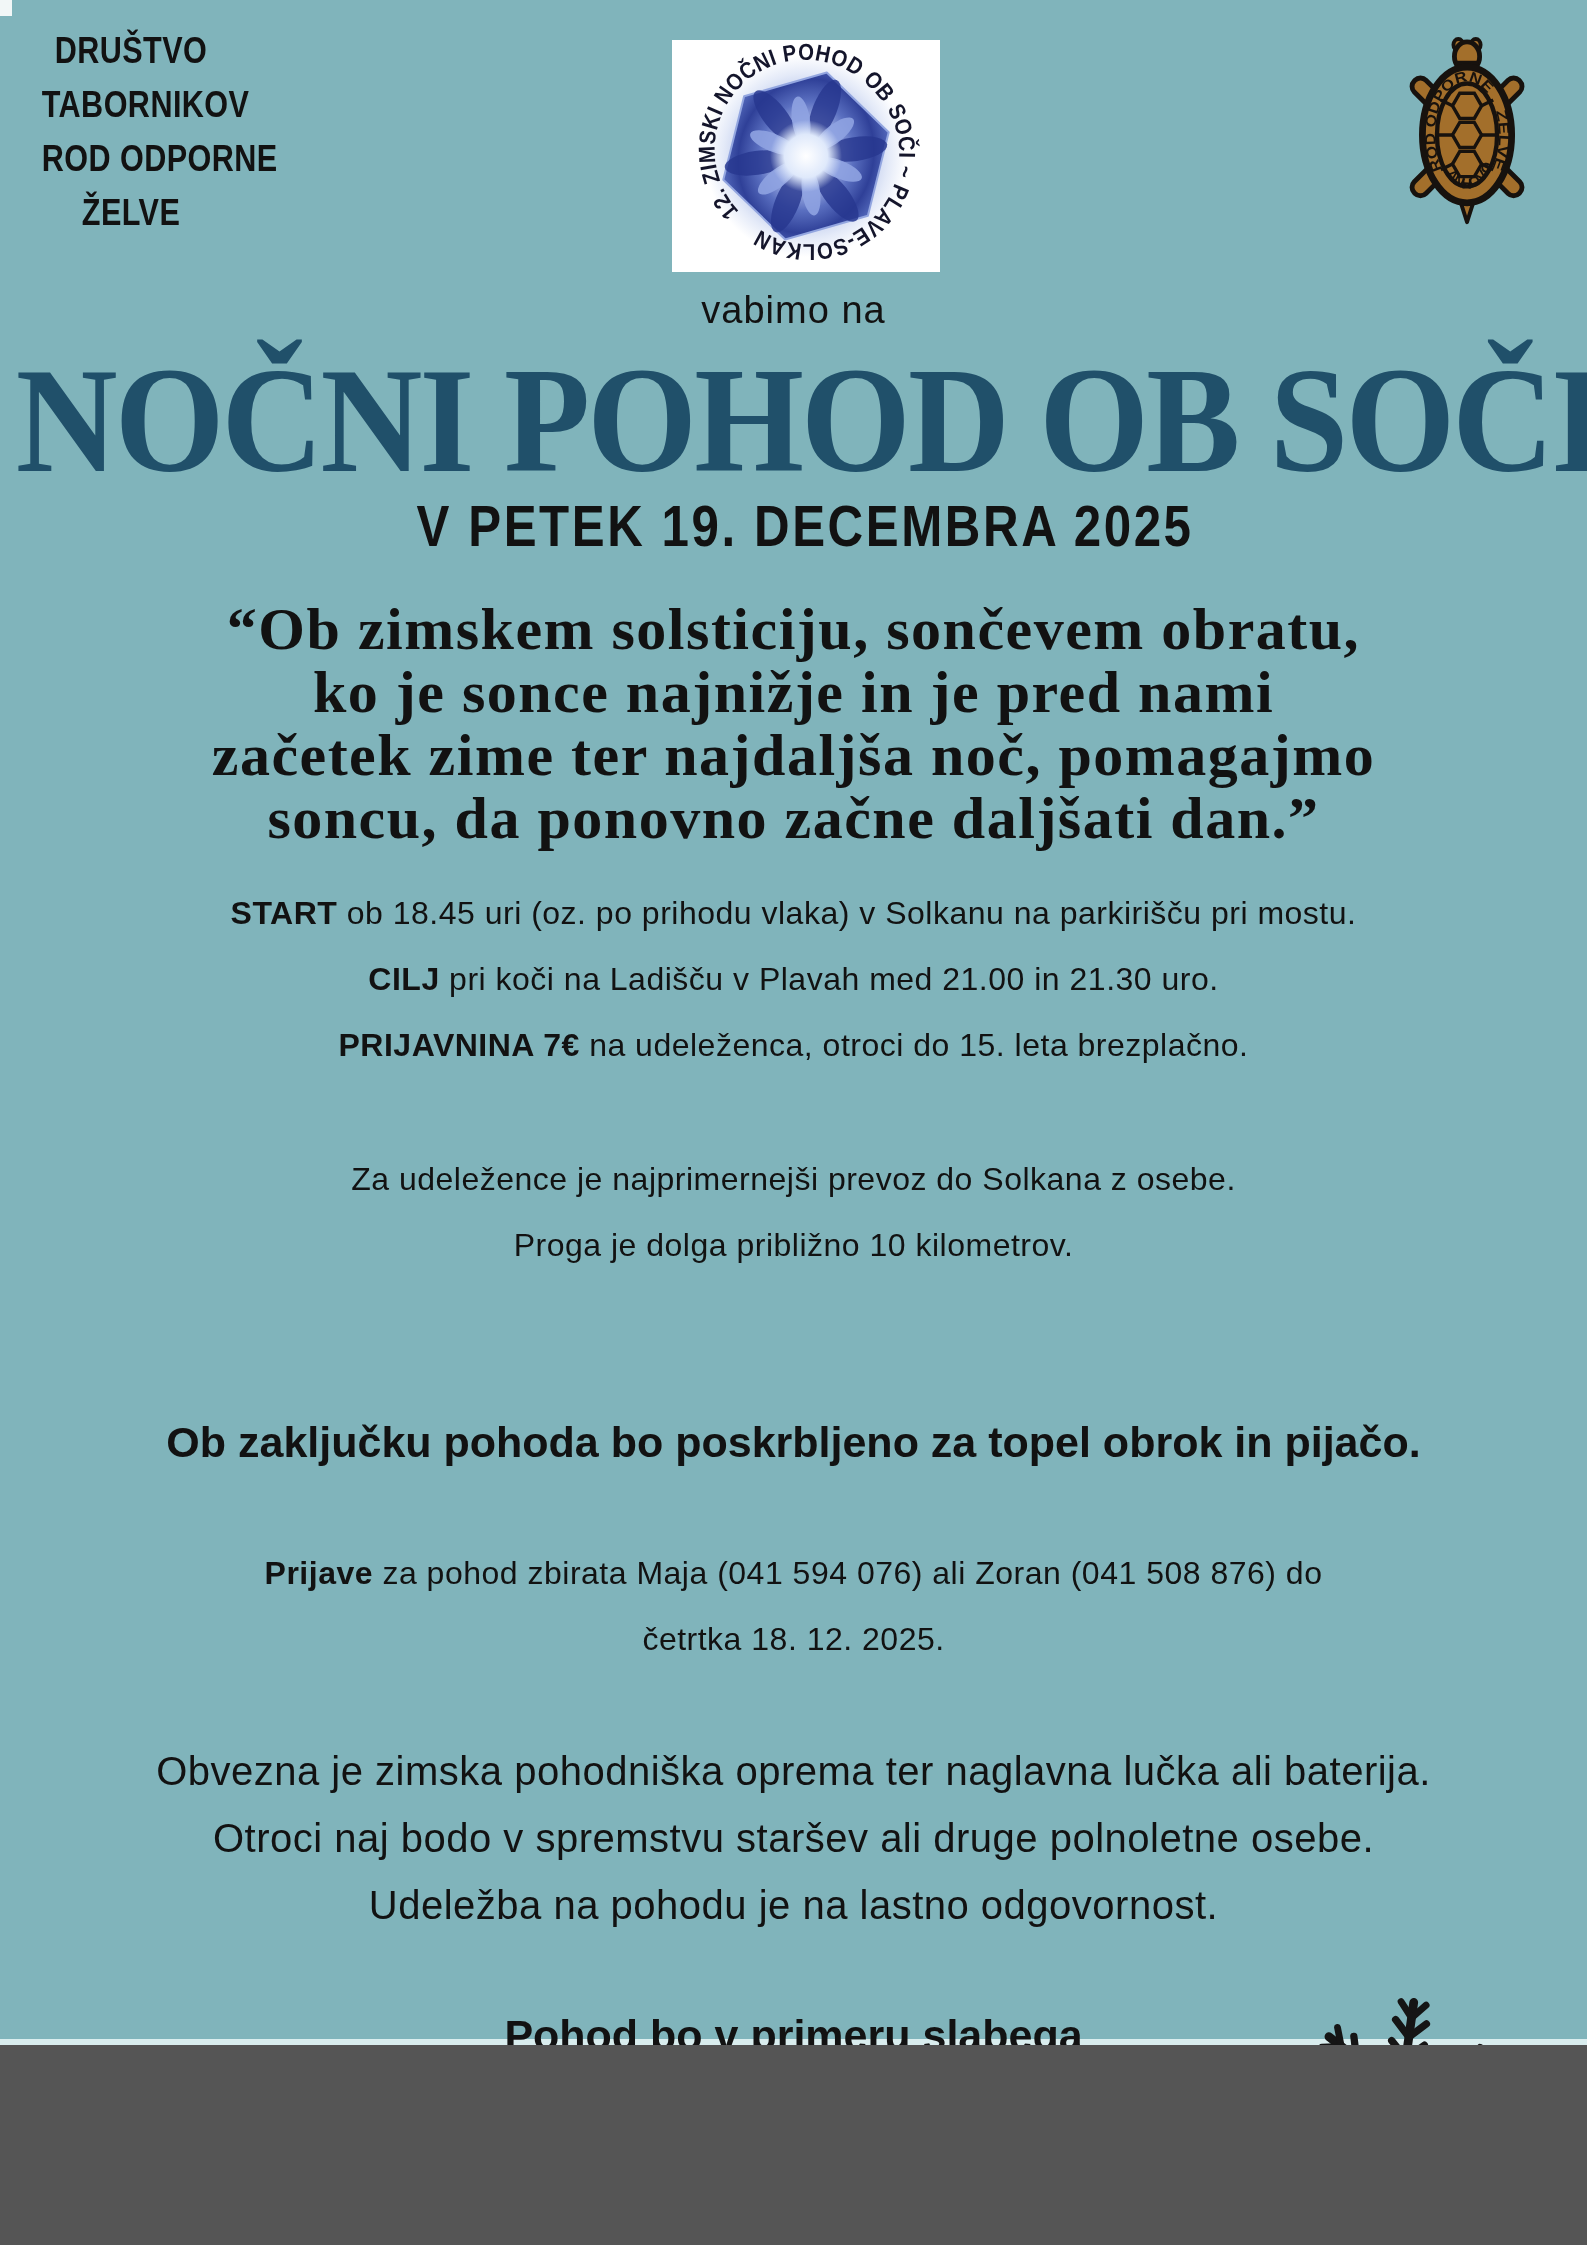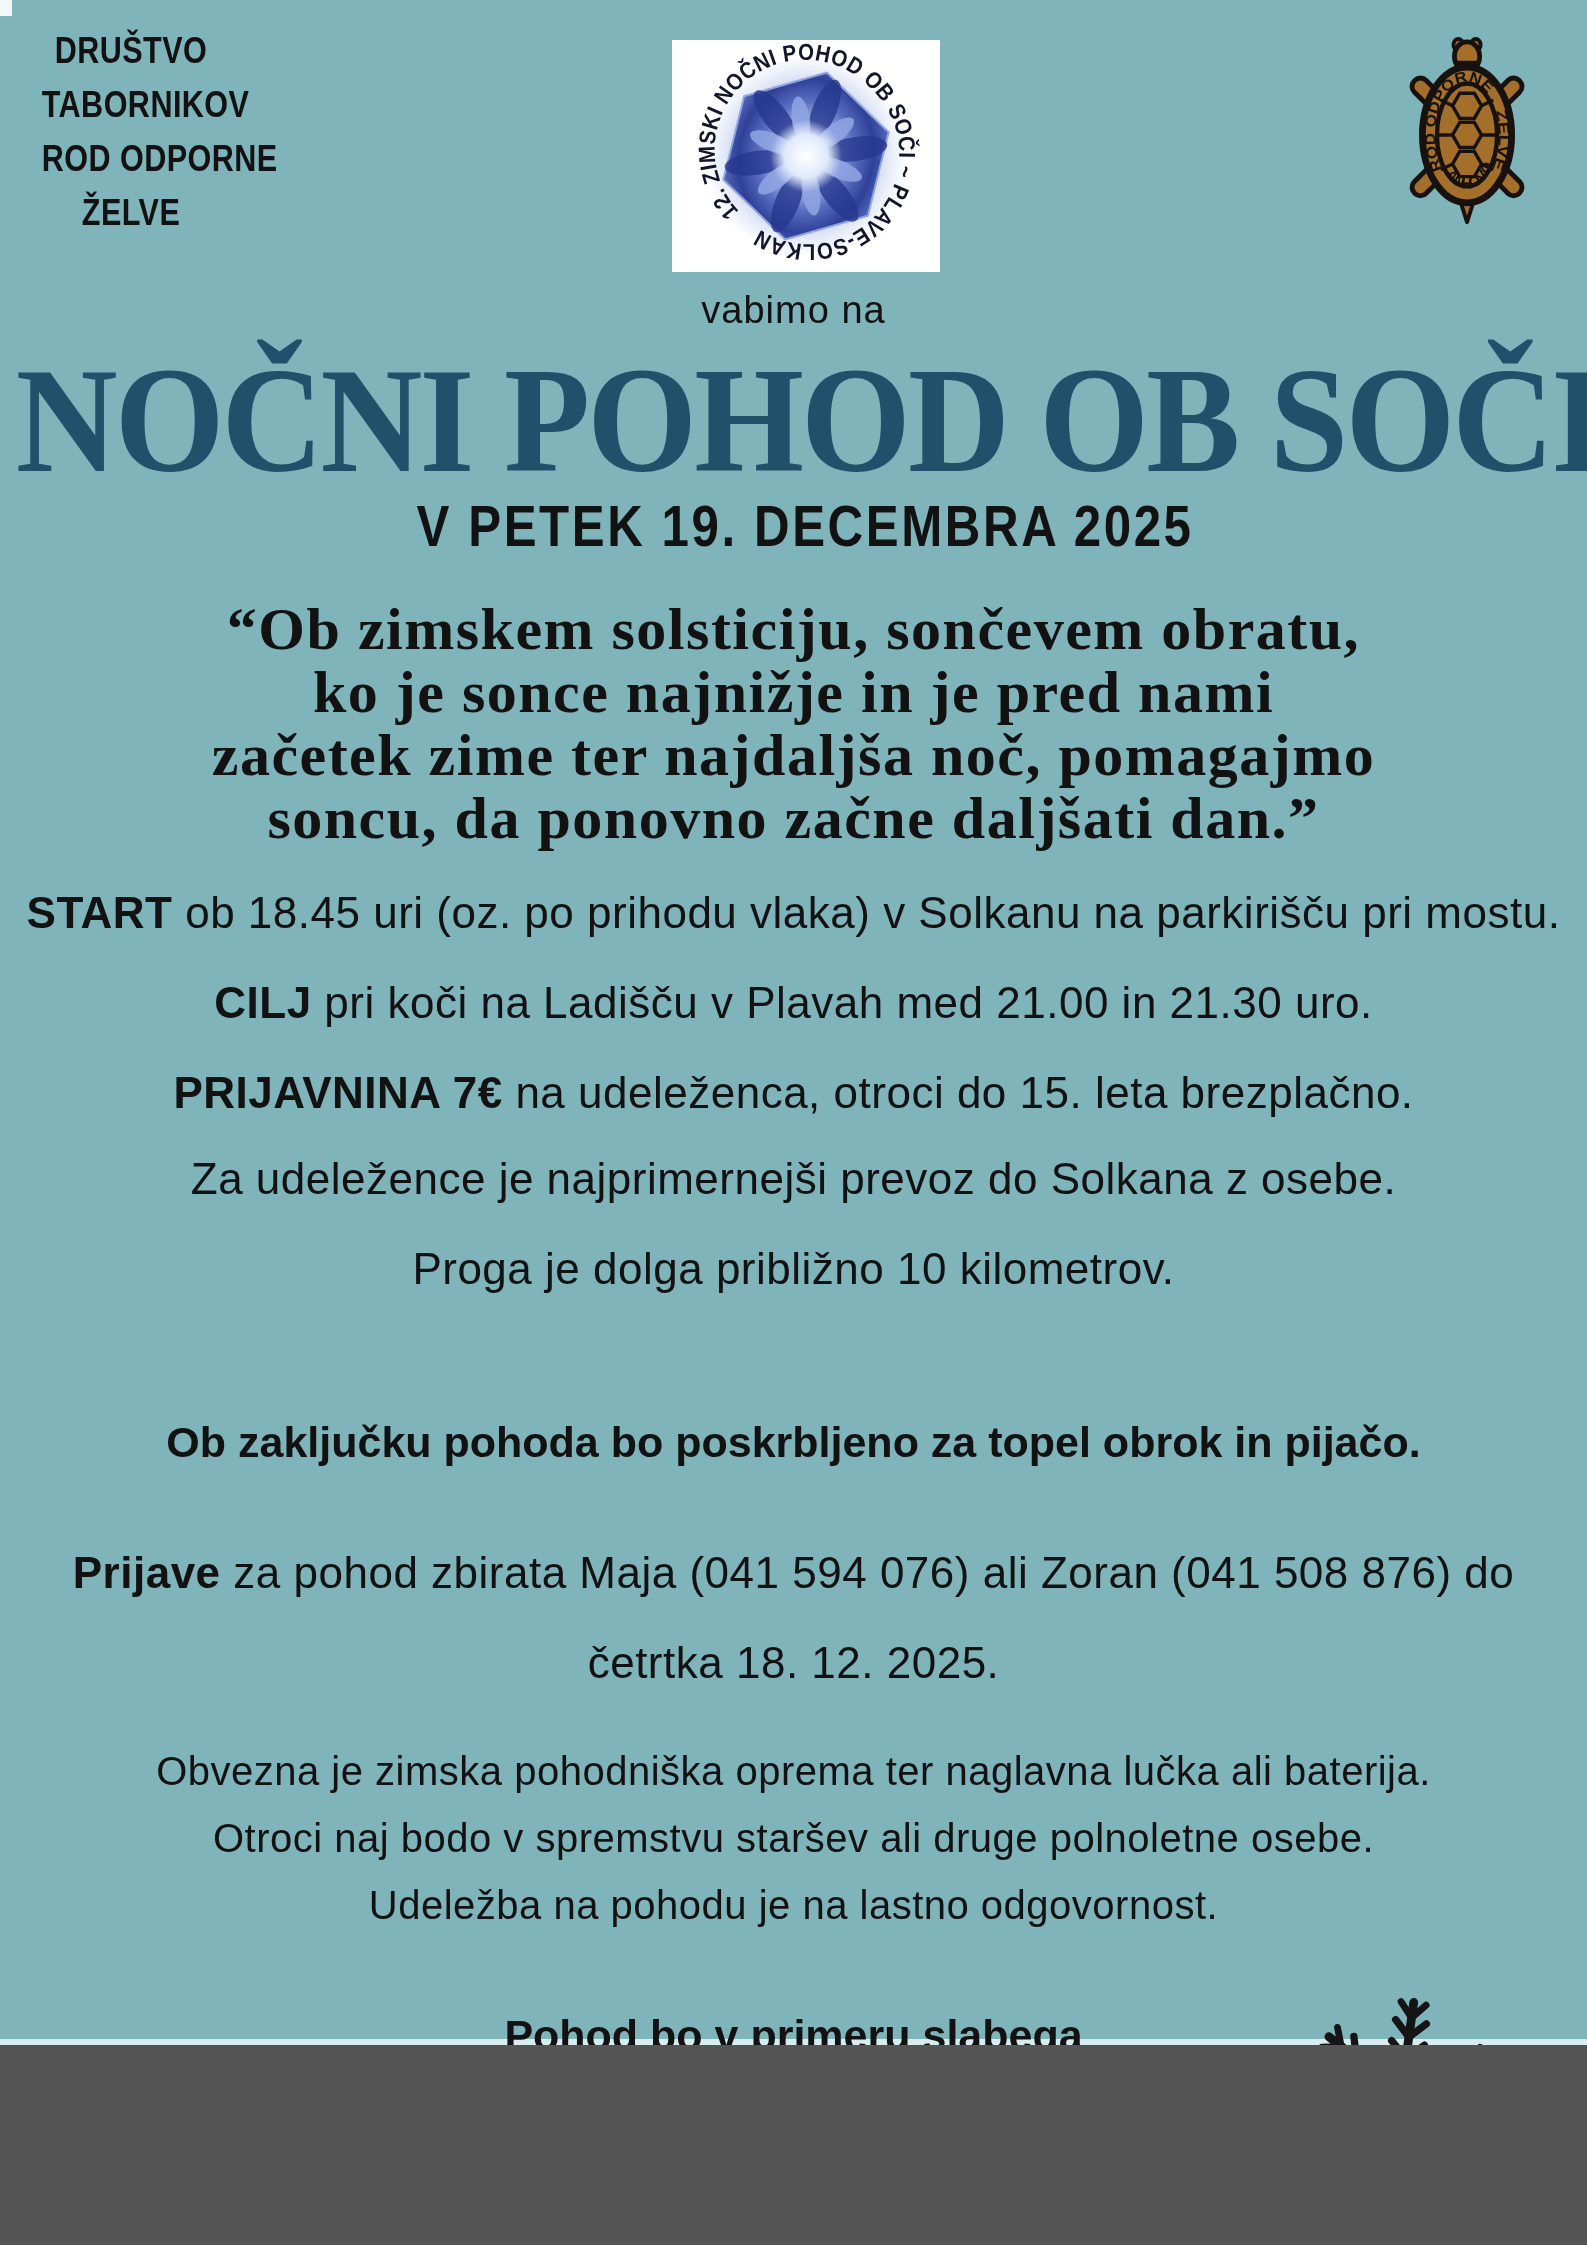--- a/index.html
+++ b/index.html
@@ -26,21 +26,21 @@
   .title{top:322px;margin:16px;font-weight:bold;color:var(--title);
          font-family:"Liberation Serif", serif;font-size:150px;line-height:165px;letter-spacing:-3px;}
   .title .squeeze{transform:scaleX(0.94);}
   .date{top:478px;margin:12px;font-weight:bold;font-size:58px;line-height:72px;letter-spacing:3px;}
 
   
   .quote{top:598px;font-family:"Liberation Serif", serif;font-weight:bold;
          font-size:60px;line-height:63px;letter-spacing:1.5px;}
 
   
-  .body40{font-size:44px;line-height:66px;letter-spacing:.5px;gap:24px;}
+  .body40{font-size:32px;line-height:66px;letter-spacing:.5px;}
   .details{top:880px;}
   .transport{top:1146px;}
   .meal{top:1412px;font-weight:bold;font-size:43px;line-height:60px;}
   .registration{top:1540px;justify-content:center;}
   .equipment{top:1738px;font-size:40px;line-height:67px;letter-spacing:.5px;}
   .weather{top:2000px;font-weight:bold;font-size:43px;line-height:70px;}
 
   .badge{left:672px;top:40px;}
   .turtle{left:1404px;top:34px;}
   .flake{left:1294px;top:1986px;}

